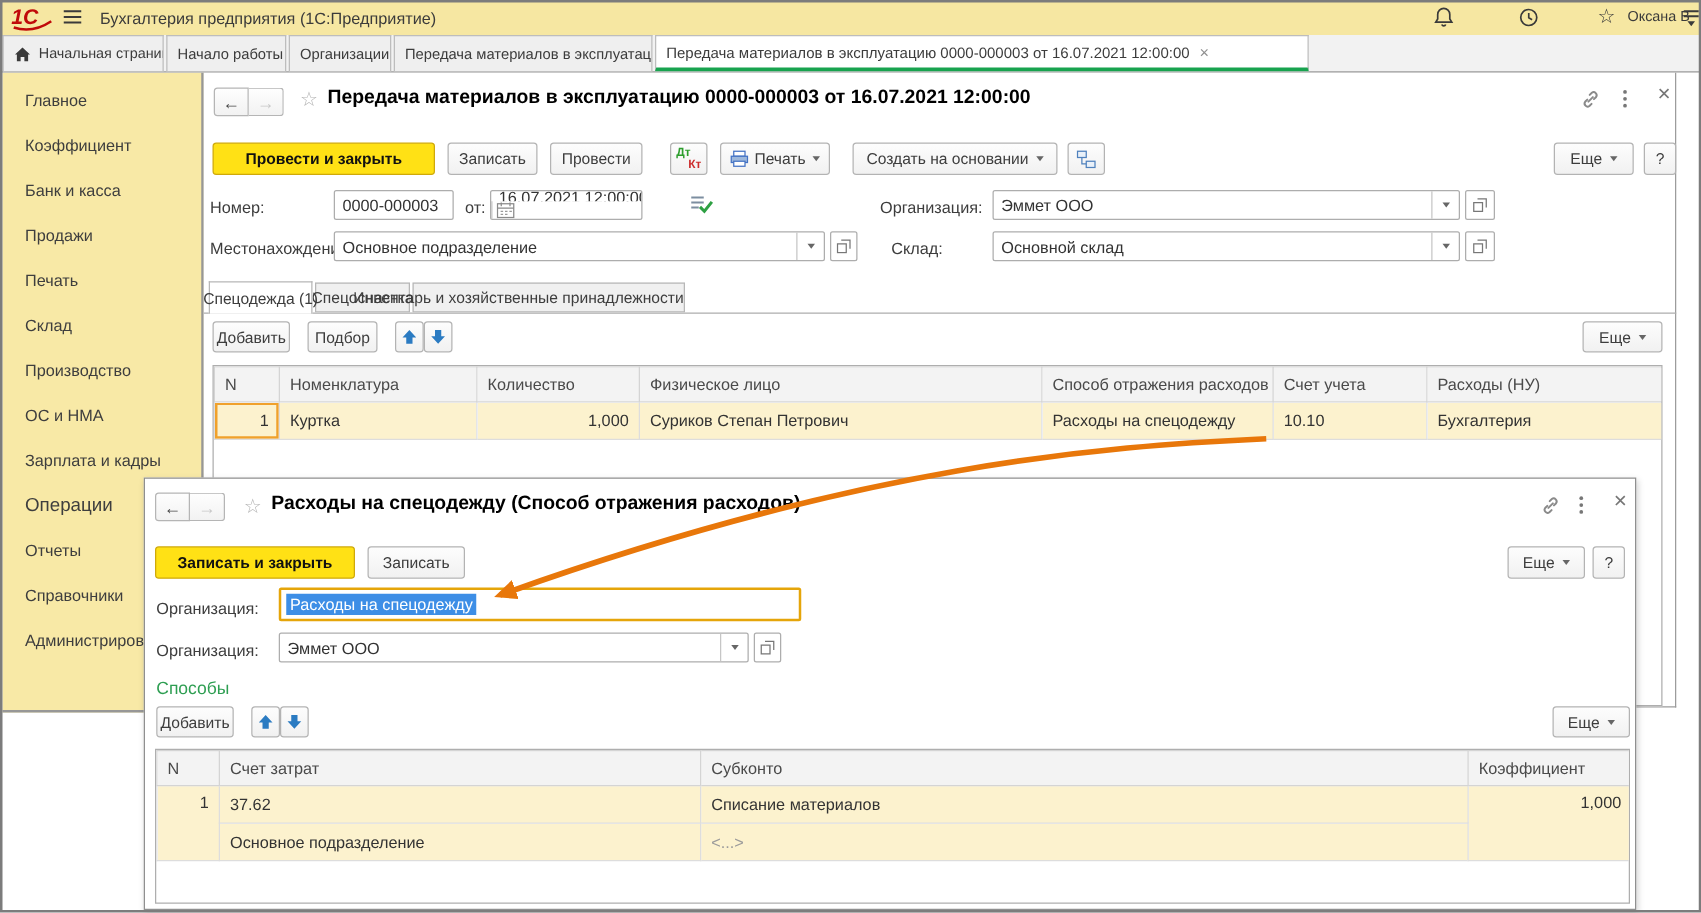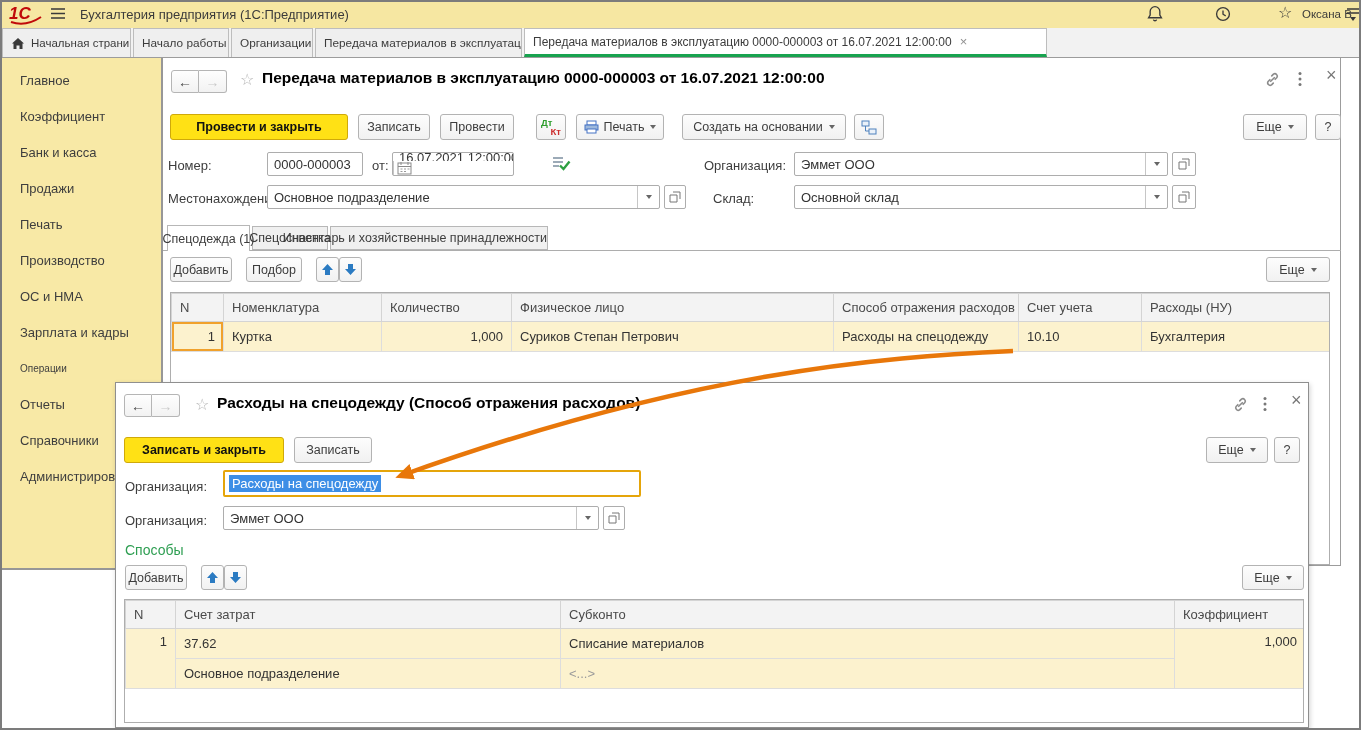--- a/index.html
+++ b/index.html
@@ -116,24 +116,25 @@
   <span class="tabx">×</span>
 </div>
 
 <div class="abs" style="left:2px;top:58px;width:161px;height:512px;background:#f8e9a6;border-right:2px solid #979797;border-bottom:2px solid #979797;z-index:1;padding-top:4px;">
   <div style="display:flex;flex-direction:column;">
     <div class="sideitem" style="height:36px;display:flex;align-items:center;padding-left:18px;font-size:13px;color:#3e3e3e;white-space:nowrap;">Главное</div>
     <div class="sideitem" style="height:36px;display:flex;align-items:center;padding-left:18px;font-size:13px;color:#3e3e3e;white-space:nowrap;">Коэффициент</div>
     <div class="sideitem" style="height:36px;display:flex;align-items:center;padding-left:18px;font-size:13px;color:#3e3e3e;white-space:nowrap;">Банк и касса</div>
     <div class="sideitem" style="height:36px;display:flex;align-items:center;padding-left:18px;font-size:13px;color:#3e3e3e;white-space:nowrap;">Продажи</div>
     <div class="sideitem" style="height:36px;display:flex;align-items:center;padding-left:18px;font-size:13px;color:#3e3e3e;white-space:nowrap;">Печать</div>
+    <div class="sideitem" style="height:36px;display:flex;align-items:center;padding-left:18px;font-size:13px;color:#3e3e3e;white-space:nowrap;">Склад</div>
     <div class="sideitem" style="height:36px;display:flex;align-items:center;padding-left:18px;font-size:13px;color:#3e3e3e;white-space:nowrap;">Производство</div>
     <div class="sideitem" style="height:36px;display:flex;align-items:center;padding-left:18px;font-size:13px;color:#3e3e3e;white-space:nowrap;">ОС и НМА</div>
     <div class="sideitem" style="height:36px;display:flex;align-items:center;padding-left:18px;font-size:13px;color:#3e3e3e;white-space:nowrap;">Зарплата и кадры</div>
-    <div class="sideitem" style="height:36px;display:flex;align-items:center;padding-left:18px;font-size:10px;color:#3e3e3e;white-space:nowrap;">Операции</div>
+    <div class="sideitem" style="height:36px;display:flex;align-items:center;padding-left:18px;font-size:15px;color:#3e3e3e;white-space:nowrap;">Операции</div>
     <div class="sideitem" style="height:36px;display:flex;align-items:center;padding-left:18px;font-size:13px;color:#3e3e3e;white-space:nowrap;">Отчеты</div>
     <div class="sideitem" style="height:36px;display:flex;align-items:center;padding-left:18px;font-size:13px;color:#3e3e3e;white-space:nowrap;">Справочники</div>
     <div class="sideitem" style="height:36px;display:flex;align-items:center;padding-left:18px;font-size:13px;color:#3e3e3e;white-space:nowrap;">Администрирование</div>
   </div>
 </div>
 
 <div class="abs" style="left:163px;top:58px;width:1178px;height:508px;background:#fff;border-right:1px solid #9c9c9c;border-bottom:1px solid #9c9c9c;z-index:1;">
 
   <div class="navbtn left" style="left:8px;top:12px;width:28px;height:23px;">
     <span style="color:#4a4a4a;">←</span>

